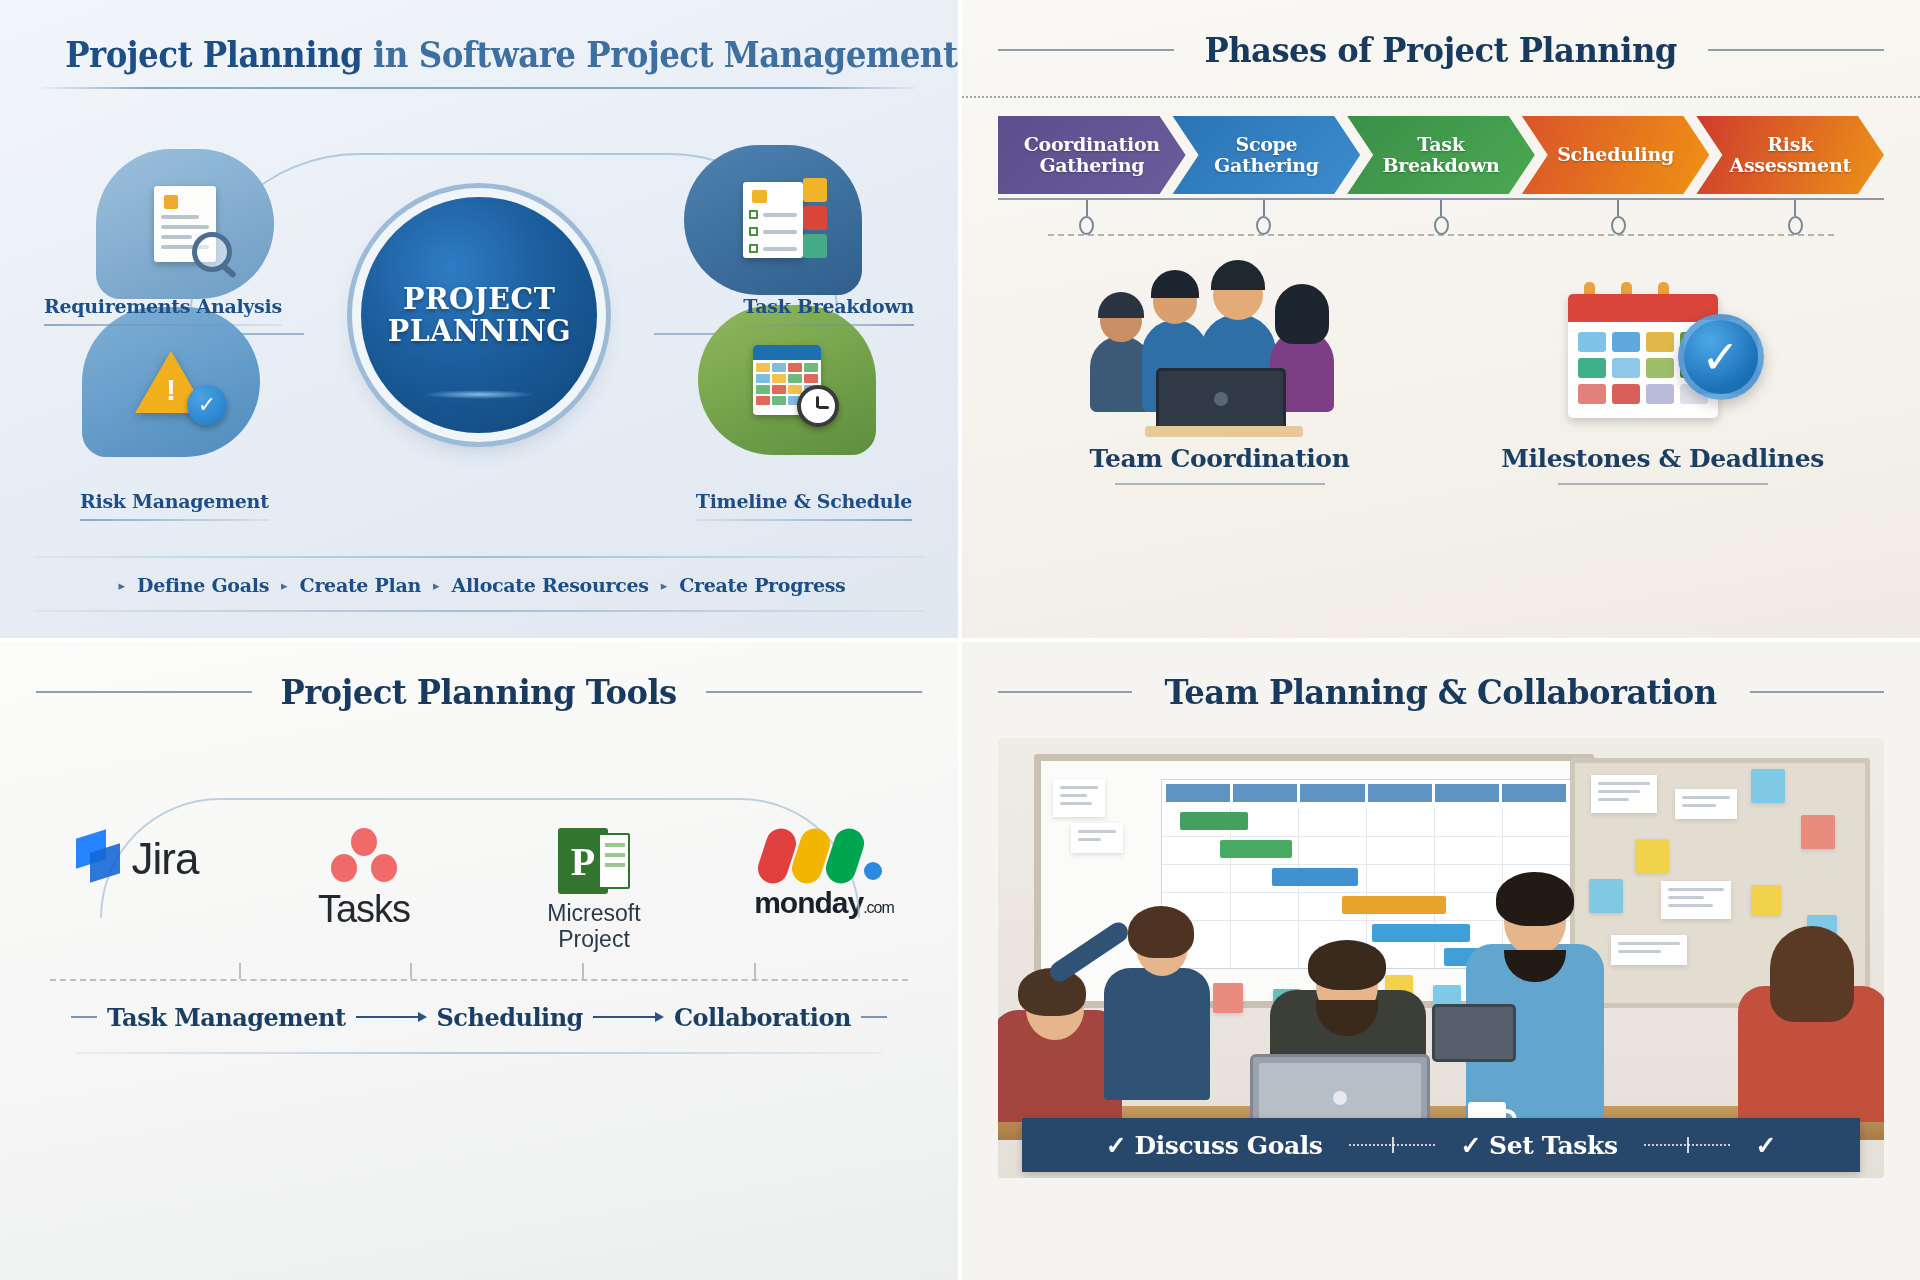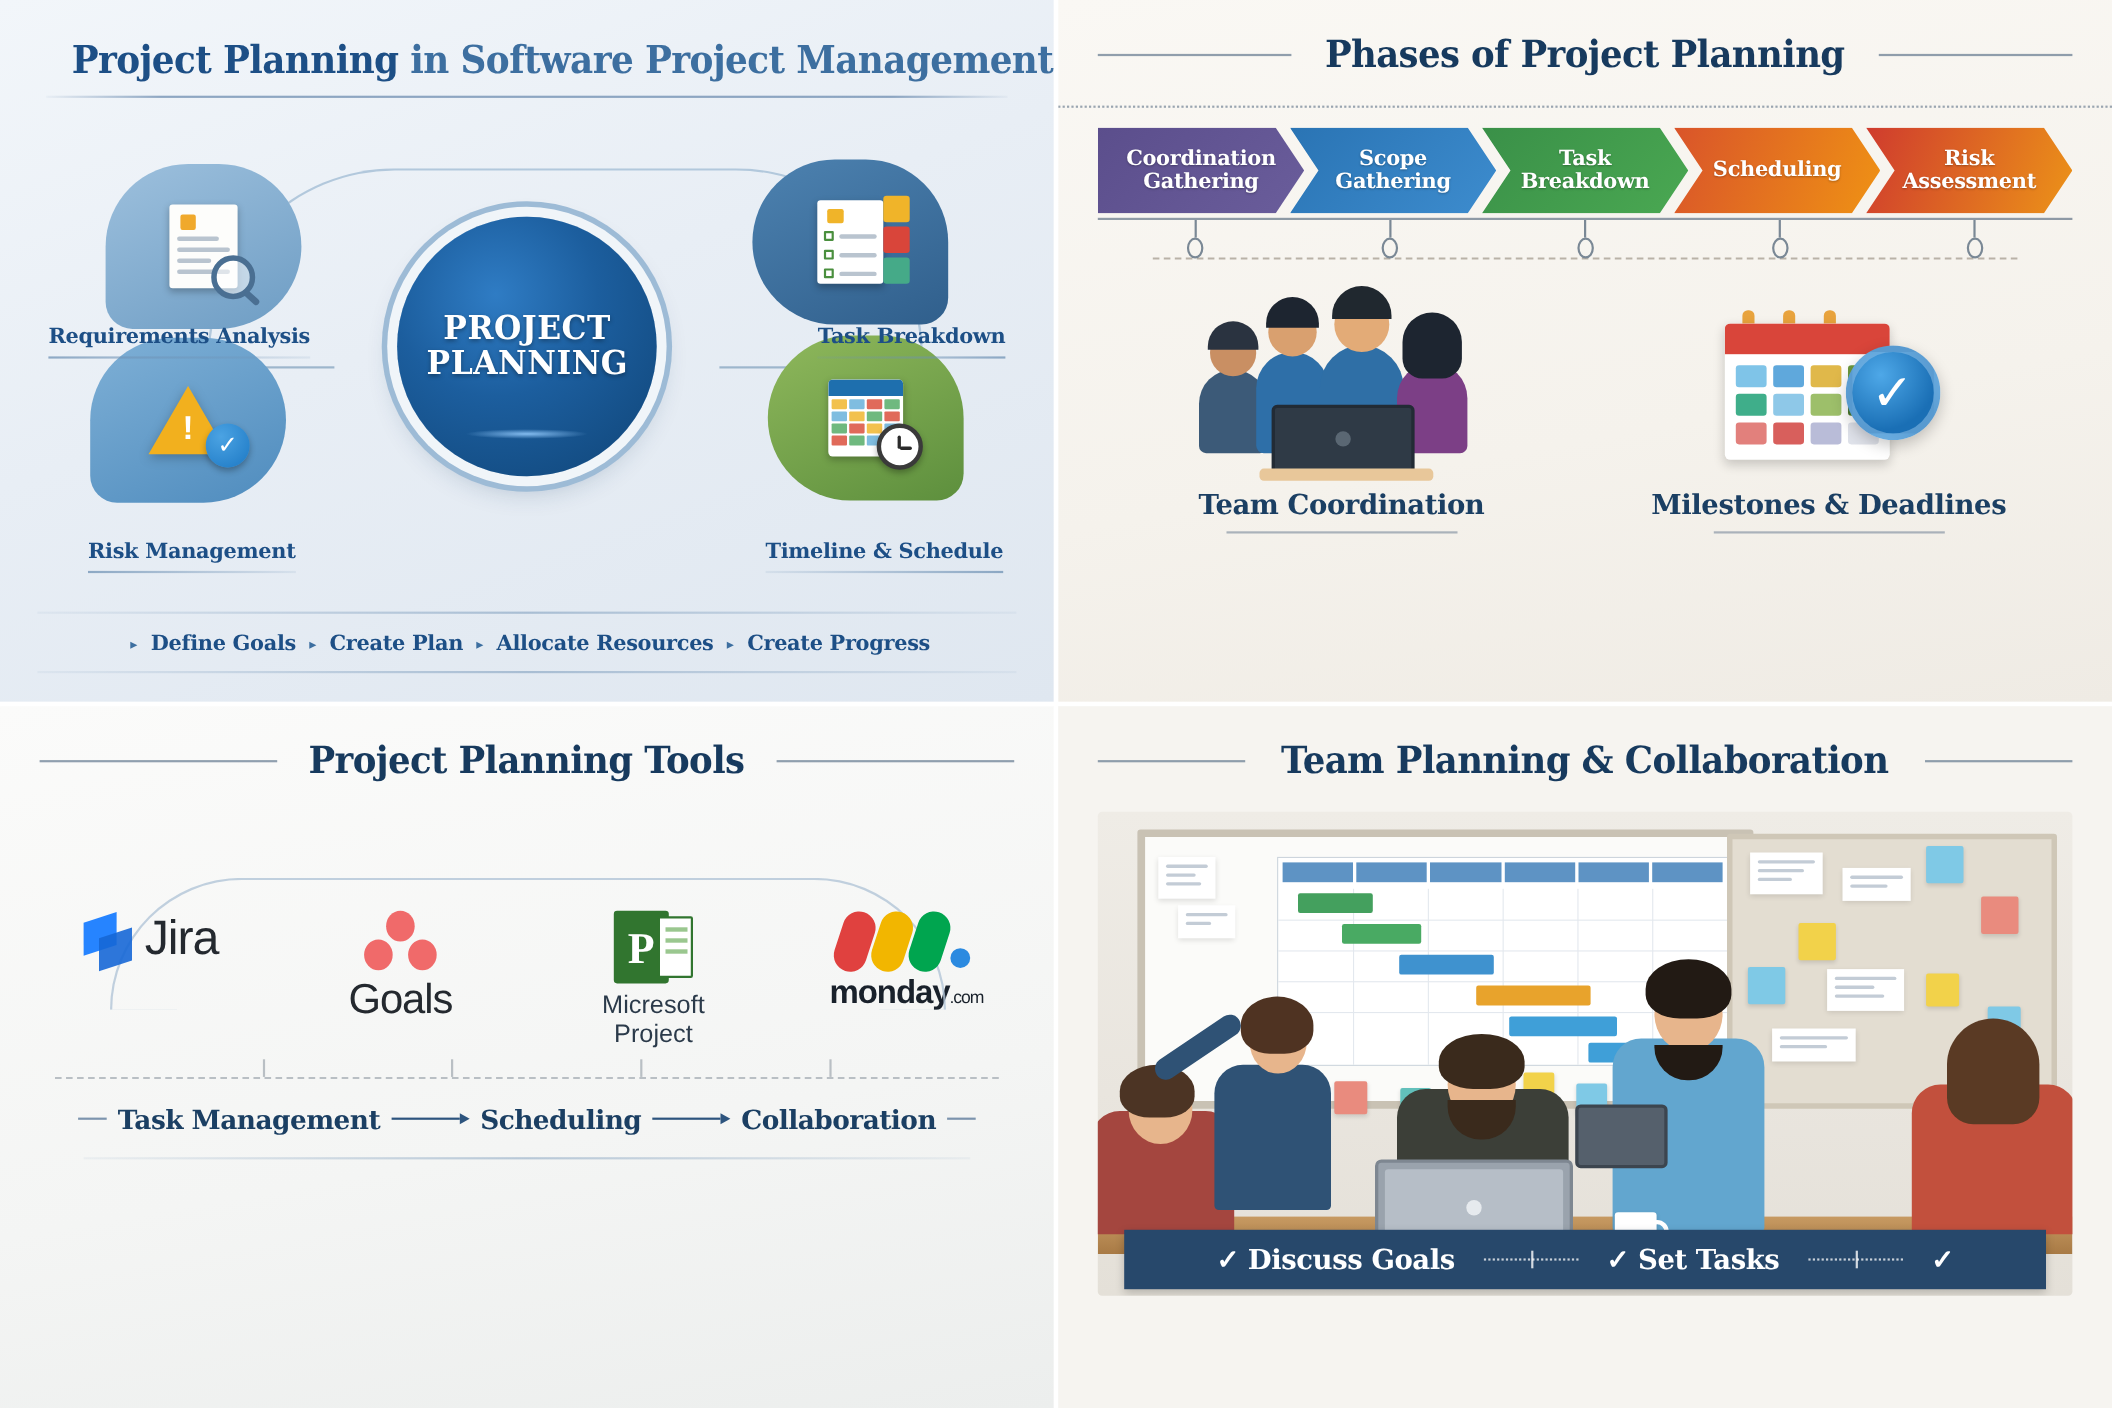--- a/index.html
+++ b/index.html
@@ -190,21 +190,21 @@
   #p3 {
     background: linear-gradient(170deg,#fbfbfa 0%,#f4f5f4 60%,#eceeed 100%);
     border-right:2px solid #ffffff; border-top:2px solid #ffffff;
     padding: 30px 36px;
   }
   .arc3{position:absolute;left:100px;top:156px;width:760px;height:120px;border:2px solid #b3c6d8;border-bottom:none;border-radius:380px 380px 0 0;opacity:.8}
   .logos{display:flex;align-items:flex-start;justify-content:space-between;margin-top:116px;padding:0 14px}
   .logo{display:flex;flex-direction:column;align-items:center;width:168px}
   .logo .nm{font-family:"Liberation Sans",sans-serif;font-weight:bold;margin-top:6px;text-align:center}
 
-  .jira-wrap{display:flex;align-items:flex-start;gap:6px}
+  .jira-wrap{display:flex;align-items:flex-end;gap:6px}
   .jira-mark{width:56px;height:56px;position:relative}
   .jira-mark i{position:absolute;display:block;background:#2684ff}
   .jira-mark i.a{left:6px;top:6px;width:30px;height:30px;transform:skewY(-18deg);background:#2684ff}
   .jira-mark i.b{left:20px;top:20px;width:30px;height:30px;transform:skewY(-18deg);background:#1667d6;opacity:.9}
   .jira-txt{font-family:"Liberation Sans",sans-serif;font-weight:normal;font-size:44px;color:#24292f;letter-spacing:-1px}
 
   .trello-mark{width:64px;height:64px;border-radius:12px;background:#1468c4;display:flex;gap:7px;padding:9px}
   .trello-mark s{display:block;background:#fff;border-radius:4px;width:19px;text-decoration:none}
   .trello-mark s.tall{height:100%}
   .trello-mark s.short{height:70%}
@@ -543,21 +543,21 @@
         </div>
       </div>
 
 
       <div class="logo">
         <div class="asana-mark">
             <s class="c"></s>
             <s class="l"></s>
             <s class="r"></s>
           </div>
-        <div class="nm" style="font-size:38px;color:#24292f;font-weight:normal;letter-spacing:-1px">Goals</div>
+        <div class="nm" style="font-size:38px;color:#24292f;font-weight:normal;letter-spacing:-1px">Tasks</div>
       </div>
 
       <div class="logo">
         <div class="msp-mark">
           <div class="sheet">P</div>
             <div class="pg"></div>
         </div>
         <div class="nm" style="font-size:23px;color:#2b3a4a;font-weight:normal;line-height:1.15">
           <div>Micresoft</div>
           <div>Project</div>

